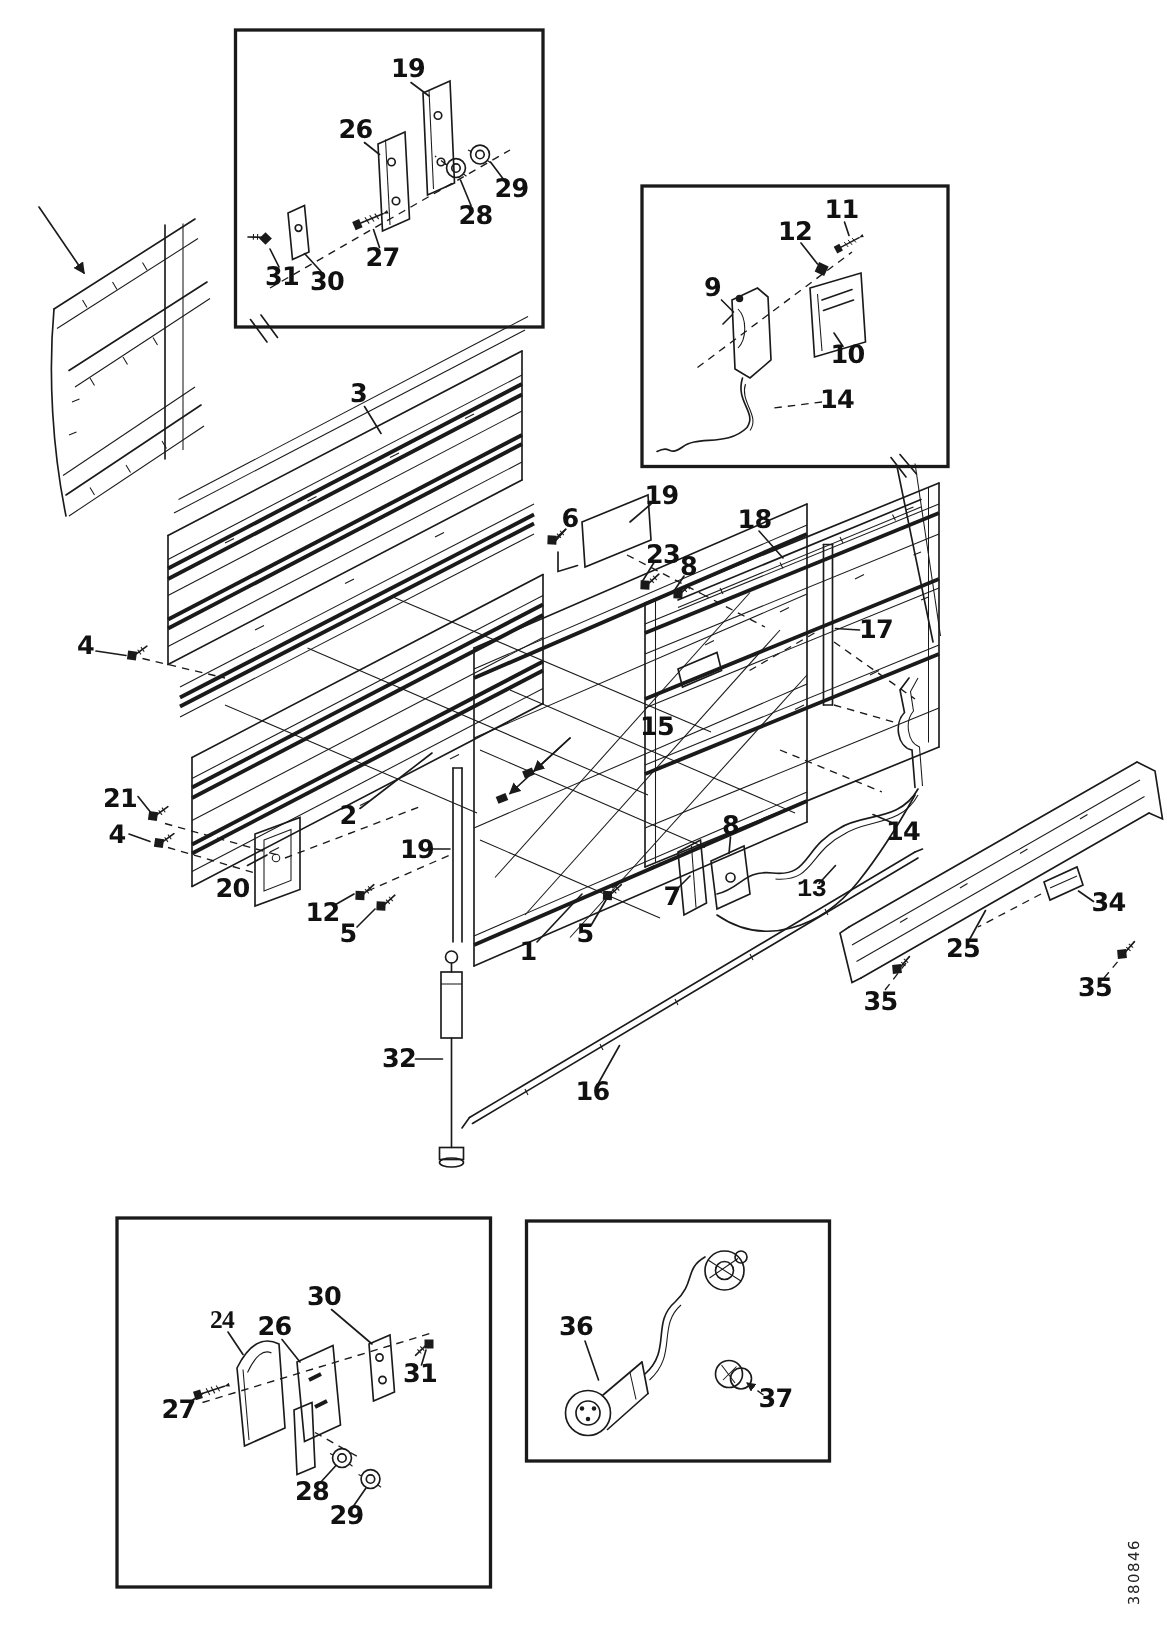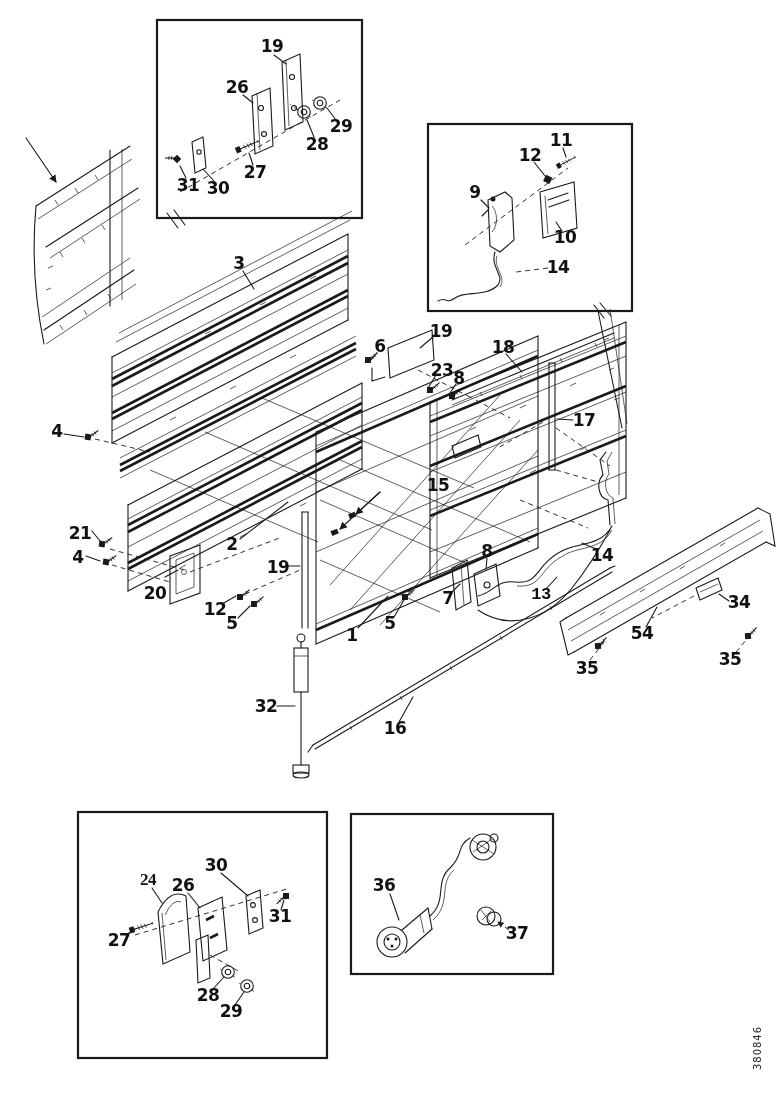--- a/index.html
+++ b/index.html
@@ -429,21 +429,21 @@
       <span class="pn" style="left: 441px; top: 332px;">19</span>
       <span class="pn" style="left: 442px; top: 371px;">23</span>
       <span class="pn" style="left: 459px; top: 379px;">8</span>
       <span class="pn" style="left: 503px; top: 348px;">18</span>
       <span class="pn" style="left: 390px; top: 486px; margin-left: 48px;">15</span>
       <span class="pn" style="left: 584px; top: 421px;">17</span>
       <span class="pn" style="left: 487px; top: 552px;">8</span>
       <span class="pn" style="left: 448px; top: 599px;">7</span>
       <span class="pn" style="left: 541px; top: 595px; font-family: Liberation Mono, monospace;">13</span>
       <span class="pn" style="left: 602px; top: 556px;">14</span>
-      <span class="pn" style="left: 642px; top: 634px;">54</span>
+      <span class="pn" style="left: 642px; top: 634px;">25</span>
       <span class="pn" style="left: 739px; top: 603px;">34</span>
       <span class="pn" style="left: 587px; top: 669px;">35</span>
       <span class="pn" style="left: 730px; top: 660px;">35</span>
       <span class="pn" style="left: 272px; top: 47px;">19</span>
       <span class="pn" style="left: 237px; top: 88px;">26</span>
       <span class="pn" style="left: 341px; top: 127px;">29</span>
       <span class="pn" style="left: 317px; top: 145px;">28</span>
       <span class="pn" style="left: 255px; top: 173px;">27</span>
       <span class="pn" style="left: 188px; top: 186px;">31</span>
       <span class="pn" style="left: 218px; top: 189px;">30</span>

